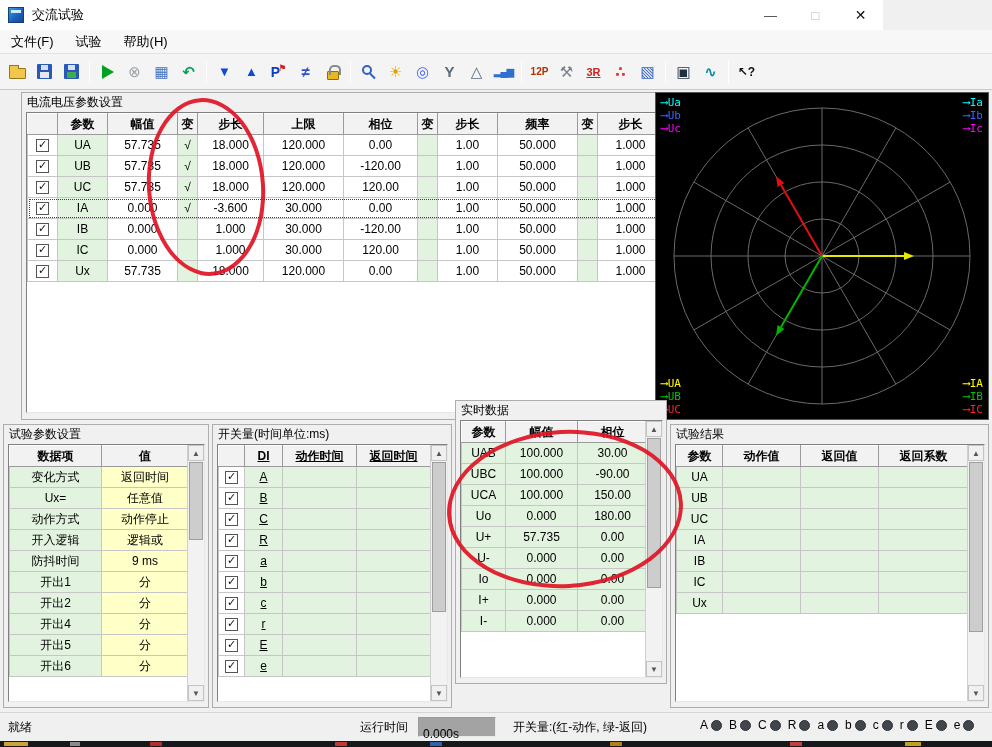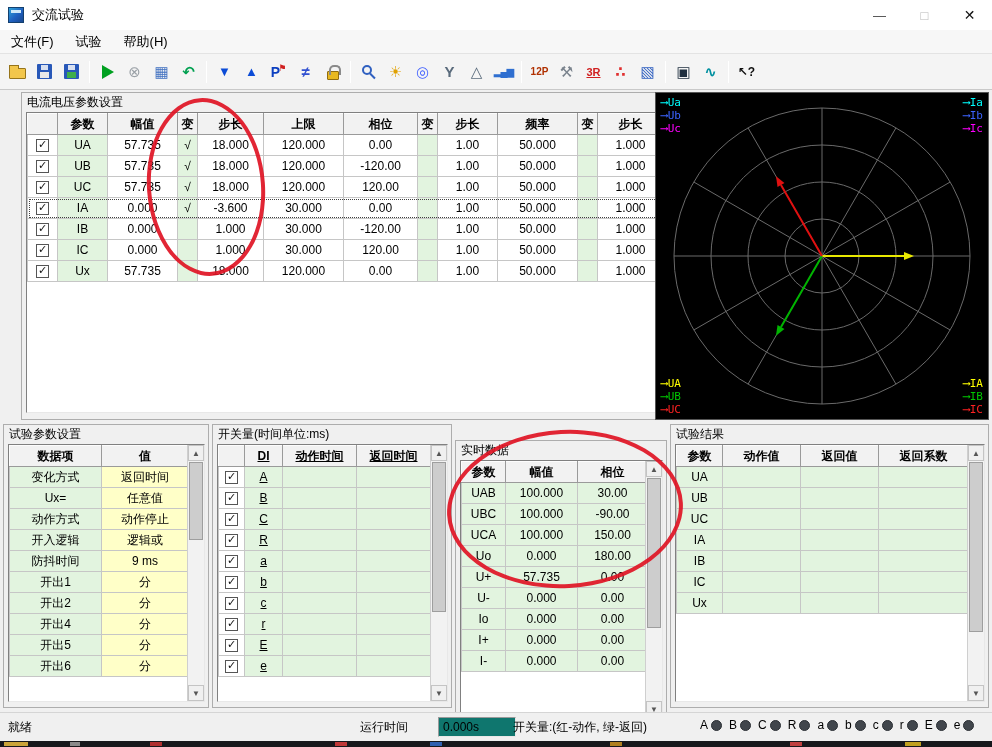--- a/index.html
+++ b/index.html
@@ -3,21 +3,21 @@
 <meta charset="utf-8">
 <style>
   * { margin:0; padding:0; box-sizing:border-box; }
   html,body { width:992px; height:747px; }
   body {
     font-family:"Liberation Sans","DejaVu Sans",sans-serif;
     font-size:12px; color:#000; background:#f0f0f0;
     position:relative; overflow:hidden;
   }
   
-  .titlebar { position:absolute; left:0; top:0; width:992px; height:30px;
+  .titlebar { position:absolute; left:0; top:0; width:883px; height:30px;
     background:#ffffff; display:flex; align-items:center; }
   .app-icon { width:16px; height:16px; margin:0 8px 0 8px;
     background:linear-gradient(135deg,#2fa3d8 0%,#2060c0 55%,#184890 100%);
     border:1px solid #14406e; position:relative; }
   .app-icon::after { content:""; position:absolute; left:2px; top:2px; width:10px; height:3px; background:#cfe8f8; }
   .titlebar .title { font-size:13px; }
   .tb-spacer { flex:1; }
   .tb-btn { width:45px; height:30px; display:flex; align-items:center; justify-content:center;
     font-size:13px; color:#444; }
   .tb-btn.max { color:#b8b8b8; }
@@ -78,22 +78,22 @@
   
   #panel-phasor { background:#000; border:1px solid #555; }
   .leg { position:absolute; font-family:"DejaVu Sans Mono","Liberation Mono",monospace; font-size:11px; line-height:13px; }
   .leg div { white-space:nowrap; }
   .c-ua{color:#00ffff;} .c-ub{color:#3c64ff;} .c-uc{color:#ff00ff;}
   .c-UA{color:#ffff00;} .c-UB{color:#00c800;} .c-UC{color:#ff2222;}
   
   .statusbar { position:absolute; left:0; top:712px; width:992px; height:29px;
     background:#f0f0f0; border-top:1px solid #d5d5d5; }
   .sb-item { position:absolute; top:6px; font-size:12px; }
-  .sb-box { position:absolute; top:4px; left:418px; width:78px; height:20px; background:#0f766e;
-    border:1px solid; border-color:#9a9a9a #e8e8e8 #e8e8e8 #9a9a9a; padding:2px 4px; font-size:12px;margin-left:20px; }
+  .sb-box { position:absolute; top:4px; left:418px; width:78px; height:20px; background:#a3a3a3;
+    border:1px solid; border-color:#9a9a9a #e8e8e8 #e8e8e8 #9a9a9a; padding:9px 4px; font-size:12px; }
   .ind-wrap { position:absolute; left:700px; top:5px; display:flex; }
   .ind { display:flex; align-items:center; margin-right:7px; font-size:12px; }
   .ind .dot { width:11px; height:11px; border-radius:50%; background:#41464c; border:1px solid #2b2f34; margin-left:3px; }
   
   .strip { position:absolute; left:0; bottom:0; width:992px; height:6px; background:#17181c; }
   .strip span { position:absolute; top:1px; height:4px; }
   
   .anno { position:absolute; border:4px solid #e01424; border-radius:50%; pointer-events:none; opacity:0.92; }
   #anno1 { left:147px; top:98px; width:118px; height:178px; transform:rotate(-4deg); }
   #anno2 { left:447px; top:430px; width:236px; height:158px; transform:rotate(-3deg); }
@@ -499,21 +499,21 @@
         </tbody>
     </table>
     <div class="vsb">
       <div class="sb-btn">▲</div>
       <div class="thumb" style="top:17px;height:150px;"></div>
       <div class="sb-btn bottom">▼</div>
     </div>
   </div>
 </div>
 
-<div class="panel" style="left:455px;top:440px;width:212px;height:284px;">
+<div class="panel" style="left:455px;top:400px;width:212px;height:284px;">
   <div class="panel-title">实时数据</div>
   <div class="sheet" style="width:203px;height:258px;">
     <table class="grid" style="width:186px;">
       <colgroup>
           <col style="width:44px">
           <col style="width:72px">
           <col style="width:70px">
         </colgroup>
       <thead>
         <tr>

